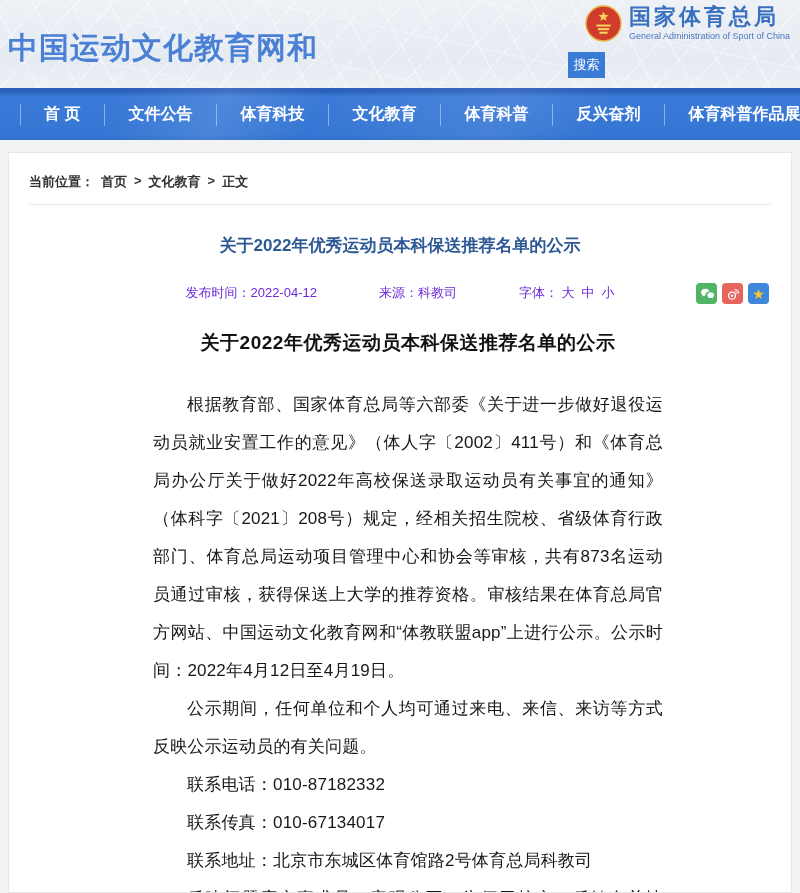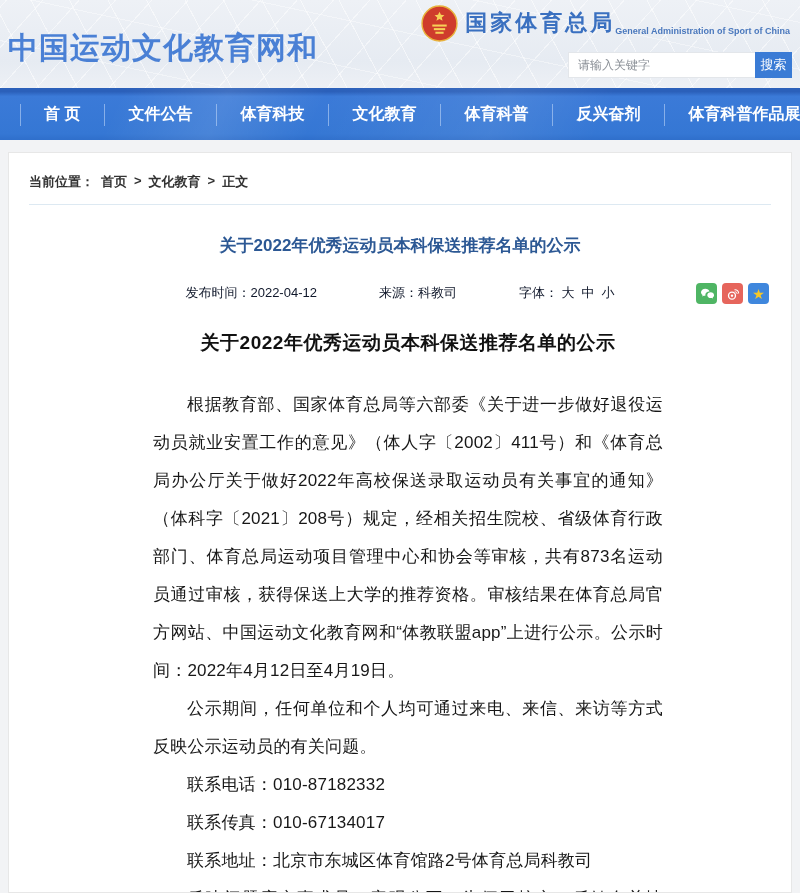--- a/index.html
+++ b/index.html
@@ -20,23 +20,23 @@
       repeating-linear-gradient(12deg, rgba(255,255,255,.4) 0 1px, transparent 1px 46px),
       linear-gradient(180deg,#eef1f6 0%,#e6ebf2 70%,#edf0f5 100%);
     overflow:hidden;
   }
   .site-title {
     position:absolute; left:8px; top:28px;
     font-size:30px; font-weight:700; color:#4a80d5; letter-spacing:1px;
   }
   .logo-group { position:absolute; right:10px; top:5px; display:flex; align-items:center; gap:7px; cursor:pointer; }
   .emblem { width:37px; height:37px; }
-  .logo-text { display:flex; flex-direction:row; line-height:1.1;justify-content:space-between; }
+  .logo-text { display:flex; flex-direction:column; line-height:1.1;justify-content:space-between; }
   .org-cn { font-size:22px; font-weight:700; color:#3a70c0; letter-spacing:3px; }
-  .org-en { font-size:9px; font-weight:700; color:#4a78bd; margin-top:16px; }
+  .org-en { font-size:9px; font-weight:400; color:#4a78bd; margin-top:2px; }
   .search { position:absolute; right:8px; top:52px; width:224px; height:26px; display:flex; }
   .search input {
     flex:1; border:1px solid #e3e6ea; border-right:none; background:#fff;
     padding:0 9px; font-size:12px; color:#333; outline:none;
     font-family:"Liberation Sans","DejaVu Sans",sans-serif;
   }
   .search input::placeholder { color:#8a8f96; }
   .search button {
     width:37px; border:none; background:#3a7bd5; color:#fff; font-size:13px;
     cursor:pointer; font-family:"Liberation Sans","DejaVu Sans",sans-serif;
@@ -71,21 +71,21 @@
   .breadcrumb a { color:#333; text-decoration:none; cursor:pointer; }
   .bc-divider { margin:0 20px; border-bottom:1px solid #dde9f2; }
 
   .article-title-link {
     display:block; text-align:center; margin-top:29px;
     color:#2c5894; font-size:17px; font-weight:700; text-decoration:none; cursor:pointer;
   }
   .meta-row { position:relative; margin-top:27px; height:22px; }
   .meta-items {
     display:flex; justify-content:center; gap:62px;
-    font-size:13px; color:#0f172a;
+    font-size:13px; color:#6d28d9;
   }
   .font-sizes { display:inline-flex; gap:7px; }
   .font-sizes span { cursor:pointer; }
   .share-icons { position:absolute; right:22px; top:-1px; display:flex; gap:5px; }
   .share-icon {
     width:21px; height:21px; border-radius:4px; cursor:pointer;
     display:flex; align-items:center; justify-content:center;
   }
   .share-icon.wechat { background:#4fb564; }
   .share-icon.weibo  { background:#e6655c; }
@@ -120,21 +120,20 @@
           <rect x="14" y="26" width="8" height="2" fill="#f7d157"></rect>
         </svg>
       </span>
       <span class="logo-text">
         <span class="org-cn">国家体育总局</span>
         <span class="org-en">General Administration of Sport of China</span>
       </span>
     </div>
 
     <div class="search">
-      <input placeholder="请输入关键字" style="">
       <button>搜索</button>
     </div>
   </header>
 
   <nav class="main-nav">
     <ul>
       <li>首 页</li>
       <li>文件公告</li>
       <li>体育科技</li>
       <li>文化教育</li>

